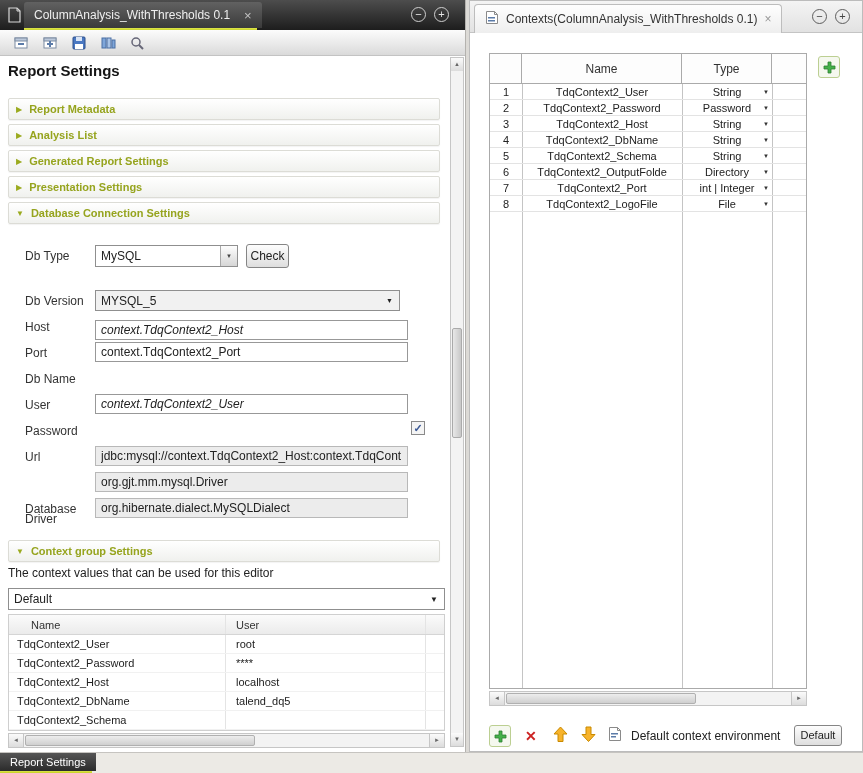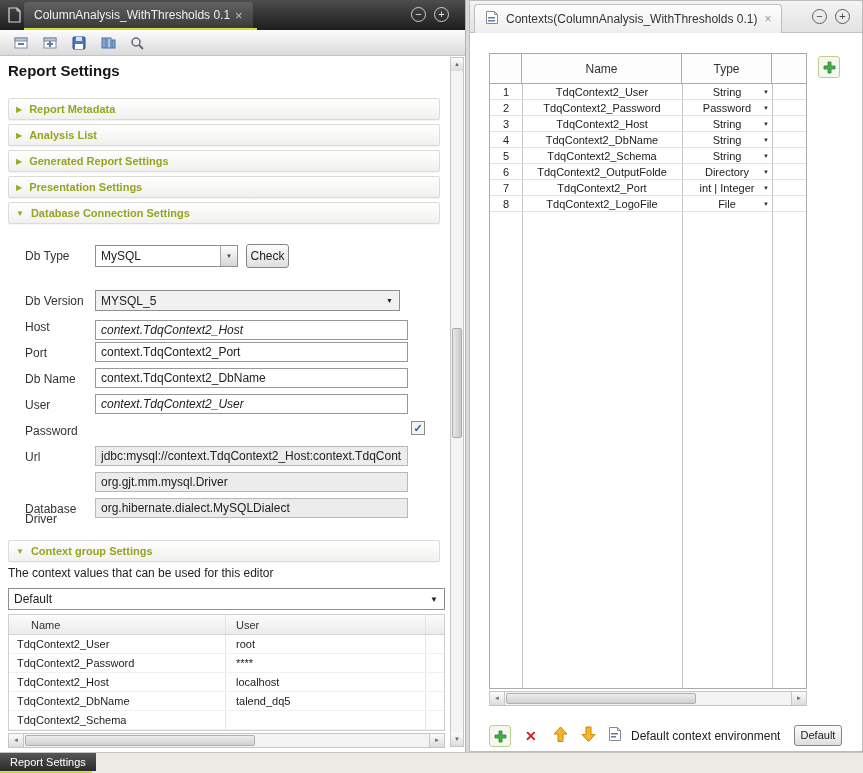--- a/index.html
+++ b/index.html
@@ -9,21 +9,21 @@
     background:#dcdad6;
     position:relative;
     overflow:hidden;
     color:#222;
   }
 
   
   .left-panel { position:absolute; left:0; top:0; width:466px; height:752px; background:#fff; border-right:1px solid #b4b2ae; }
   .dark-bar { position:absolute; left:0; top:0; width:100%; height:30px; background:linear-gradient(#4d4d4d,#1d1d1d); }
   .file-icon { position:absolute; left:7px; top:7px; }
-  .dtab { position:absolute; left:24px; top:2px; height:26px; background:linear-gradient(#616161,#3a3a3a); color:#efefef; font-size:12px; line-height:26px; padding:0 10px; border-radius:3px 3px 0 0; display:flex; align-items:center; gap:5px; }
+  .dtab { position:absolute; left:24px; top:2px; height:26px; background:linear-gradient(#616161,#3a3a3a); color:#efefef; font-size:12px; line-height:26px; padding:0 10px; border-radius:3px 3px 0 0; display:flex; align-items:center; gap:14px; }
   .dtab .close { color:#c2c2c2; font-size:13px; line-height:1; cursor:default; }
   .lime-underline { position:absolute; left:24px; top:28px; width:233px; height:4px; background:linear-gradient(#dfe64a,#b5c410); }
   .win-ctrl { position:absolute; top:7px; display:flex; gap:8px; }
   .circle { width:15px; height:15px; border:1px solid #cfcfcf; border-radius:50%; color:#e9e9e9; font-size:11px; line-height:13px; text-align:center; }
   .circle.darkline { border-color:#5d5d5d; color:#444; }
 
   .toolbar { position:absolute; left:0; top:30px; width:100%; height:26px; background:linear-gradient(#fcfcfc,#dadada); border-bottom:1px solid #c3c3c3; display:flex; align-items:center; gap:11px; padding-left:12px; }
   .tb-btn { width:18px; height:18px; display:flex; align-items:center; justify-content:center; }
 
   .page-title { position:absolute; left:8px; top:62px; font-size:15px; font-weight:bold; color:#161616; }
@@ -187,21 +187,20 @@
     <span class="plainarrow">▼</span>
   </div>
 
   <span class="flabel" style="top:320px;">Host</span>
   <input class="field-input" style="top: 320px; font-style: italic;" value="context.TdqContext2_Host">
 
   <span class="flabel" style="top:346px;">Port</span>
   <input class="field-input" style="top: 342px;" value="context.TdqContext2_Port">
 
   <span class="flabel" style="top:372px;">Db Name</span>
-  <input class="field-input" style="top: 368px;" value="context.TdqContext2_DbName">
 
   <span class="flabel" style="top:398px;">User</span>
   <input class="field-input" style="top: 394px; font-style: italic;" value="context.TdqContext2_User">
 
   <span class="flabel" style="top:424px;">Password</span>
   <span class="checkbox" style="top:421px;">✓</span>
 
   <span class="flabel" style="top:450px;">Url</span>
   <input class="field-input ro" style="top: 446px;" readonly="" value="jdbc:mysql://context.TdqContext2_Host:context.TdqCont">
 

